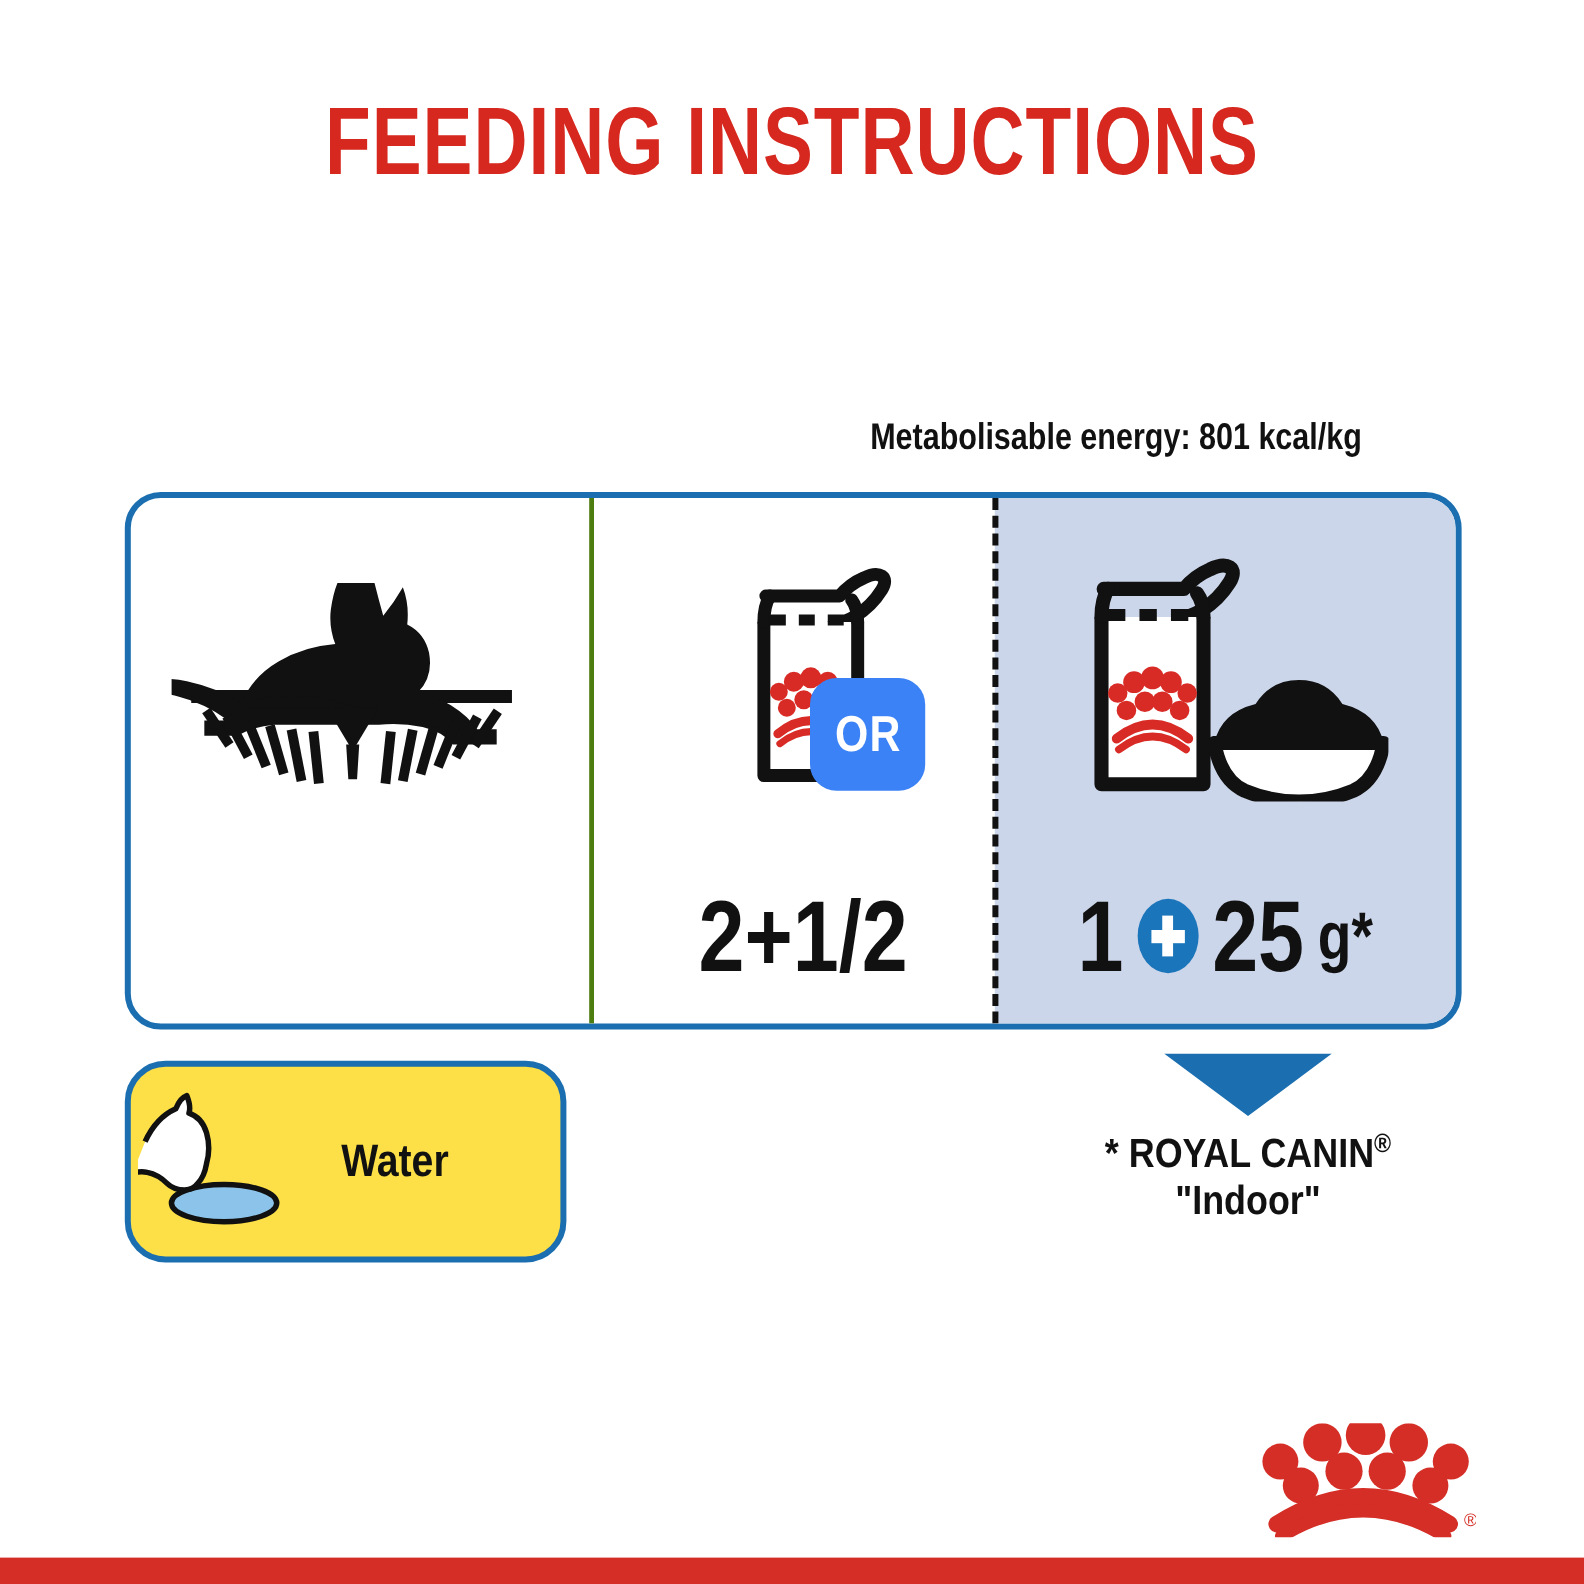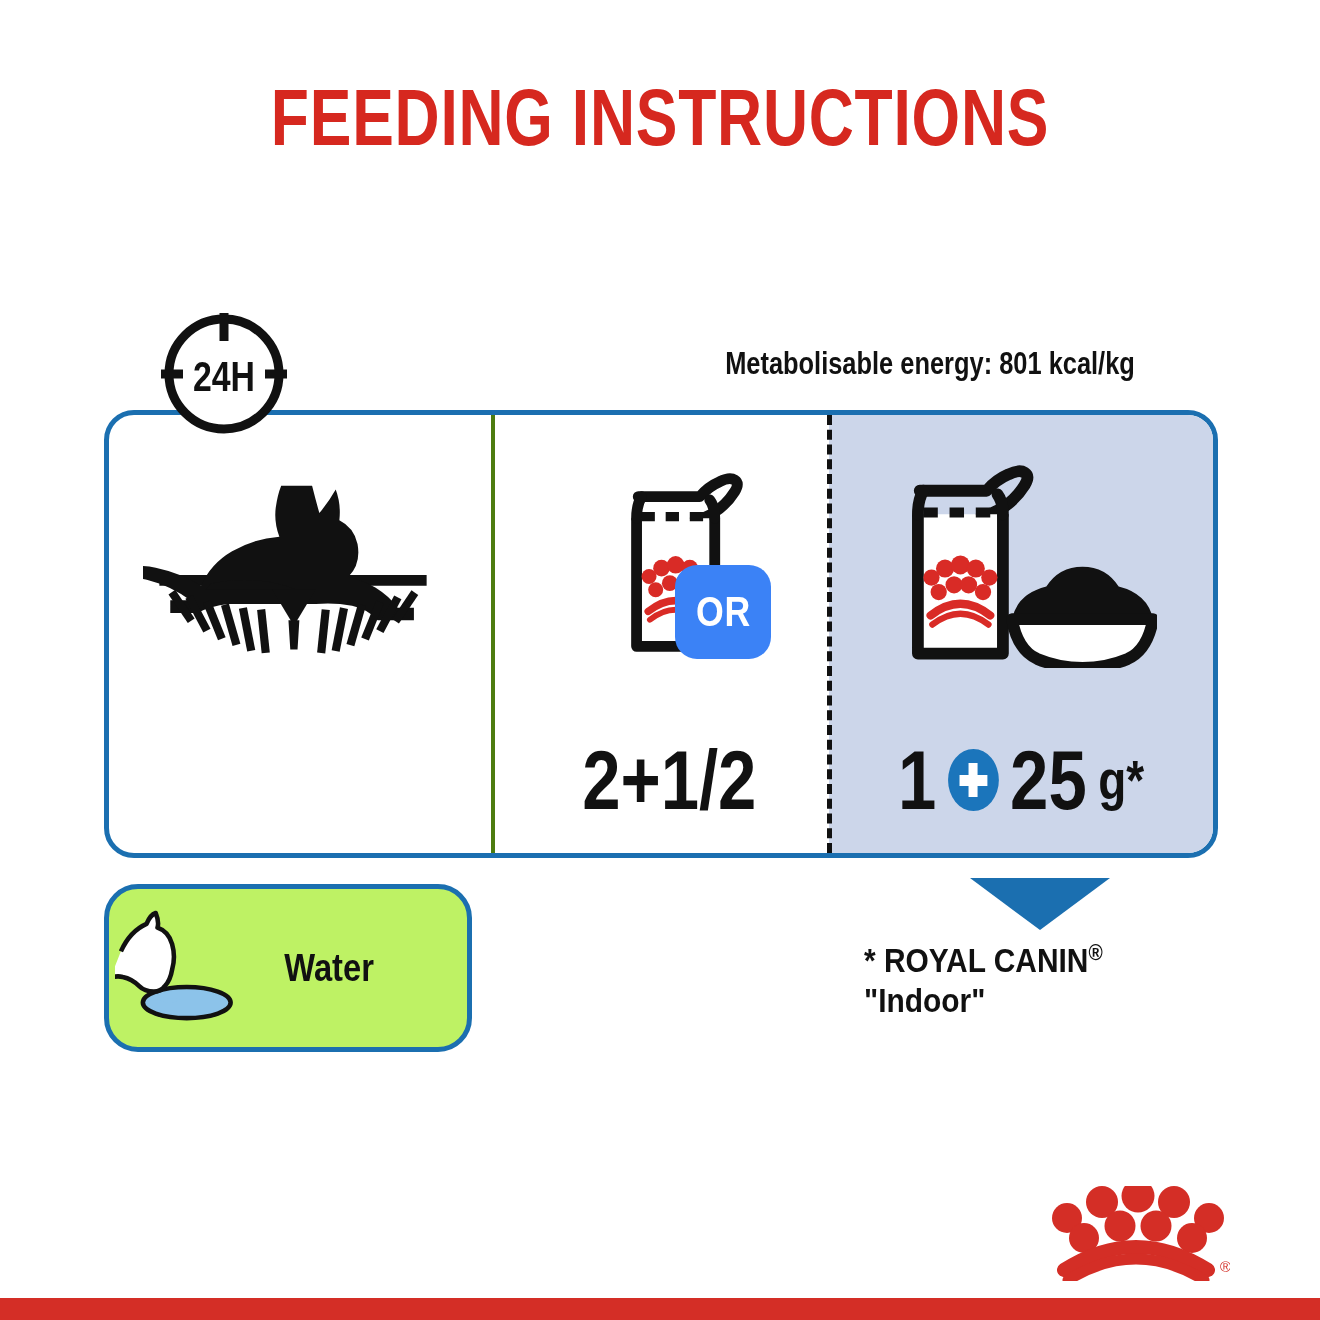--- a/index.html
+++ b/index.html
@@ -129,34 +129,35 @@
   .plus-circle:after{top:50%;left:14px;height:11px;width:34px;margin-top:-5.5px;}
 
   
   .water-box{
     position:absolute;
     left:104px;top:884px;
     width:368px;height:168px;
     border:5px solid #1b6fb0;
     border-radius:34px;
     box-sizing:border-box;
-    background:#bef264;
+    background:#fde047;
     display:flex;align-items:center;
   }
   .water-icon{margin-left:6px;flex:0 0 auto;}
   .water-label{
     color:#111111;font-weight:bold;font-size:38px;
     transform:scaleX(0.86);
     margin-left:24px;
   }
 
   
   .footnote{
     position:absolute;
     left:840px;top:878px;width:400px;
+    text-align:center;
   }
   .foot-arrow{display:block;margin:0 auto 10px auto;}
   .foot-line{
     color:#111111;font-weight:bold;font-size:34px;
     line-height:1.18;
     transform:scaleX(0.88);
     white-space:nowrap;
   }
   .foot-line .reg{font-size:22px;vertical-align:super;}
 
@@ -167,29 +168,20 @@
     background:#d42e26;
   }
 </style>
 </head>
 <body>
 
 <div class="page">
 
   <div class="title">FEEDING INSTRUCTIONS</div>
 
-  <div class="badge24">
-    <svg viewBox="0 0 134 134" width="134" height="134" aria-hidden="true">
-      <circle cx="67" cy="67" r="55" fill="#ffffff" stroke="#111111" stroke-width="9"></circle>
-      <line x1="67" y1="6" x2="67" y2="34" stroke="#111111" stroke-width="9" stroke-linecap="butt"></line>
-      <line x1="4" y1="67" x2="26" y2="67" stroke="#111111" stroke-width="9"></line>
-      <line x1="108" y1="67" x2="130" y2="67" stroke="#111111" stroke-width="9"></line>
-      <text x="67" y="84" text-anchor="middle" font-family="Liberation Sans, sans-serif" font-size="42" font-weight="bold" fill="#111111" transform="translate(0,0) scale(1,1)" textLength="62" lengthAdjust="spacingAndGlyphs">24H</text>
-    </svg>
-  </div>
 
   <div class="met-energy">Metabolisable energy: 801 kcal/kg</div>
 
   <div class="main-box">
 
     <div class="col col-weight">
       <div class="icon-slot">
         <svg viewBox="0 0 330 200" width="300" height="182" aria-hidden="true">
 
           <path d="M18 112 L312 112 L312 124 L18 124 Z" fill="#111111"></path>

